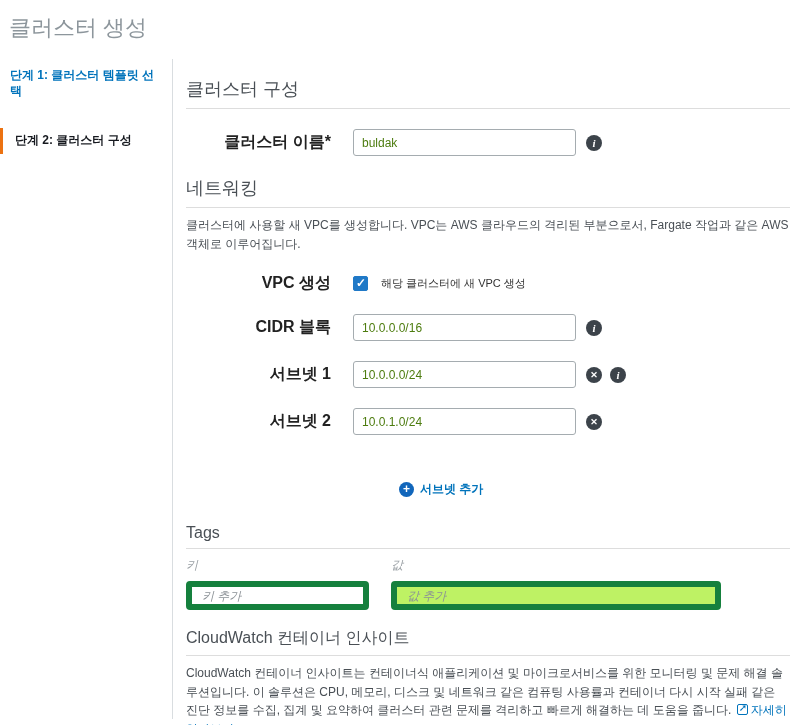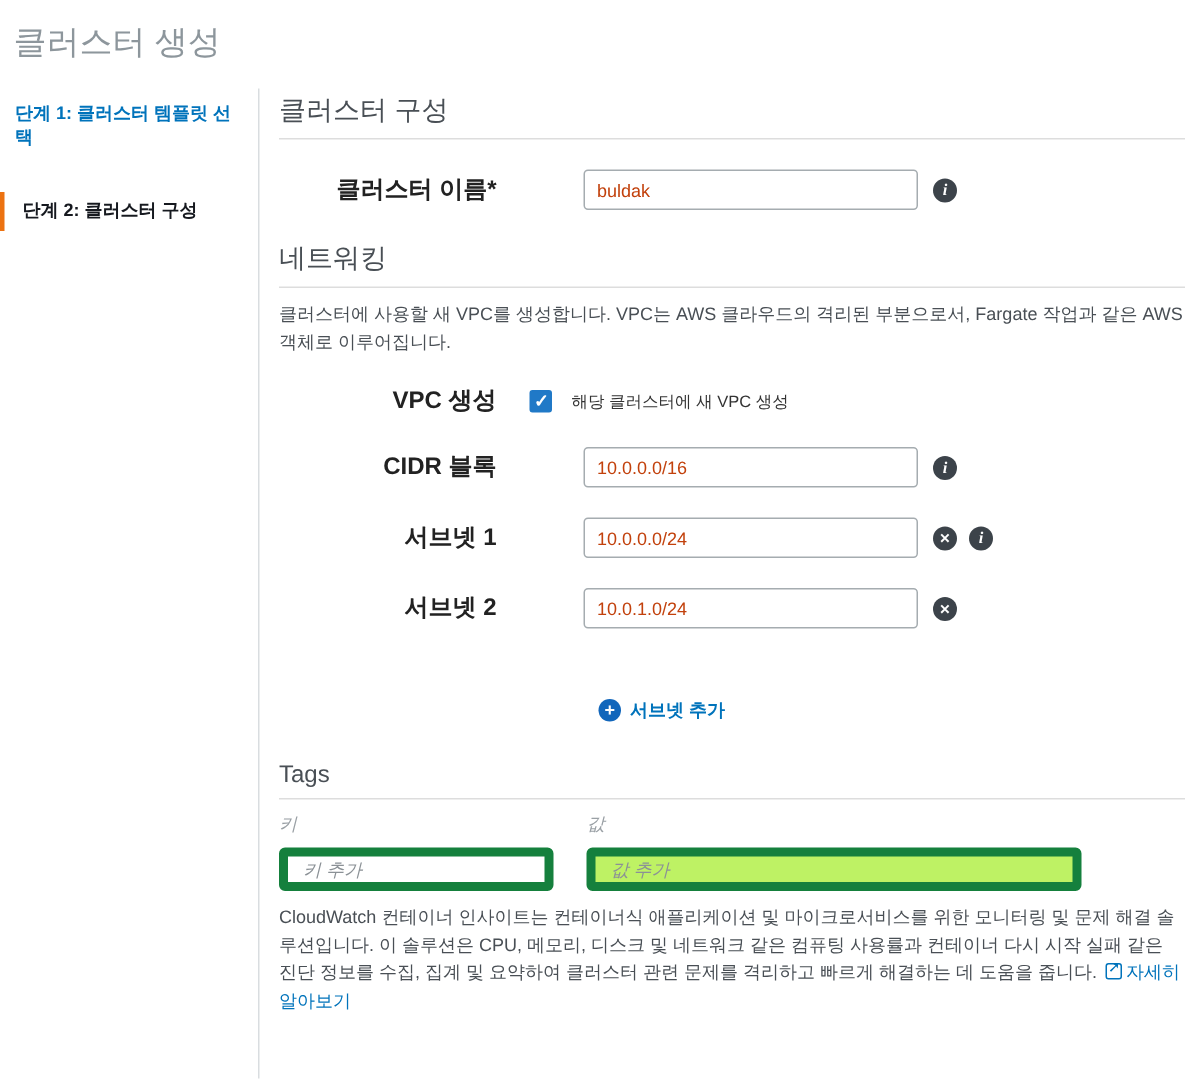--- a/index.html
+++ b/index.html
@@ -52,21 +52,21 @@
     padding-bottom: 7px;
     border-bottom: 1px solid #ddd;
   }
   h3.section {
     font-size: 16px;
     font-weight: normal;
     color: #494f55;
     padding-bottom: 6px;
     border-bottom: 1px solid #ddd;
   }
-  .mt0 { margin-top: 2px; }
+  .mt0 { margin-top: 18px; }
   .desc {
     font-size: 12px;
     color: #494f55;
     line-height: 1.55;
     max-width: 604px;
     margin-top: 8px;
   }
   .form-row {
     display: flex;
     align-items: center;
@@ -81,24 +81,23 @@
     color: #222;
     margin-right: 22px;
   }
   input.text {
     width: 223px;
     height: 27px;
     border: 1px solid #a5acb0;
     border-radius: 3px;
     padding: 0 8px;
     font-size: 12px;
-    color: #c2410c;
+    color: #4d7c0f;
     font-family: "Liberation Sans", sans-serif;
     outline: none;
-    margin-left: 36px;
   }
   .checkbox {
     width: 15px; height: 15px;
     border: 1px solid #a5acb0;
     border-radius: 2px;
     background: #fff;
     display: inline-block;
     position: relative;
     cursor: pointer;
     flex: 0 0 15px;
@@ -267,16 +266,17 @@
       <div class="tags-col1">
         <div class="col-header">키</div>
         <input class="tag-input" type="text" placeholder="키 추가" style="">
       </div>
       <div class="tags-col2">
         <div class="col-header">값</div>
         <input class="tag-input" type="text" disabled="" placeholder="값 추가" style="">
       </div>
     </div>
 
+    <h3 class="section" style="margin-top:18px;">CloudWatch 컨테이너 인사이트</h3>
     <p class="desc"><span>CloudWatch 컨테이너 인사이트는 컨테이너식 애플리케이션 및 마이크로서비스를 위한 모니터링 및 문제 해결 솔루션입니다. 이 솔루션은 CPU, 메모리, 디스크 및 네트워크 같은 컴퓨팅 사용률과 컨테이너 다시 시작 실패 같은 진단 정보를 수집, 집계 및 요약하여 클러스터 관련 문제를 격리하고 빠르게 해결하는 데 도움을 줍니다.</span> <span class="ext-icon"></span><a class="inline-link">자세히 알아보기</a></p>
 
   </div>
 </div>
 
 </body></html>

